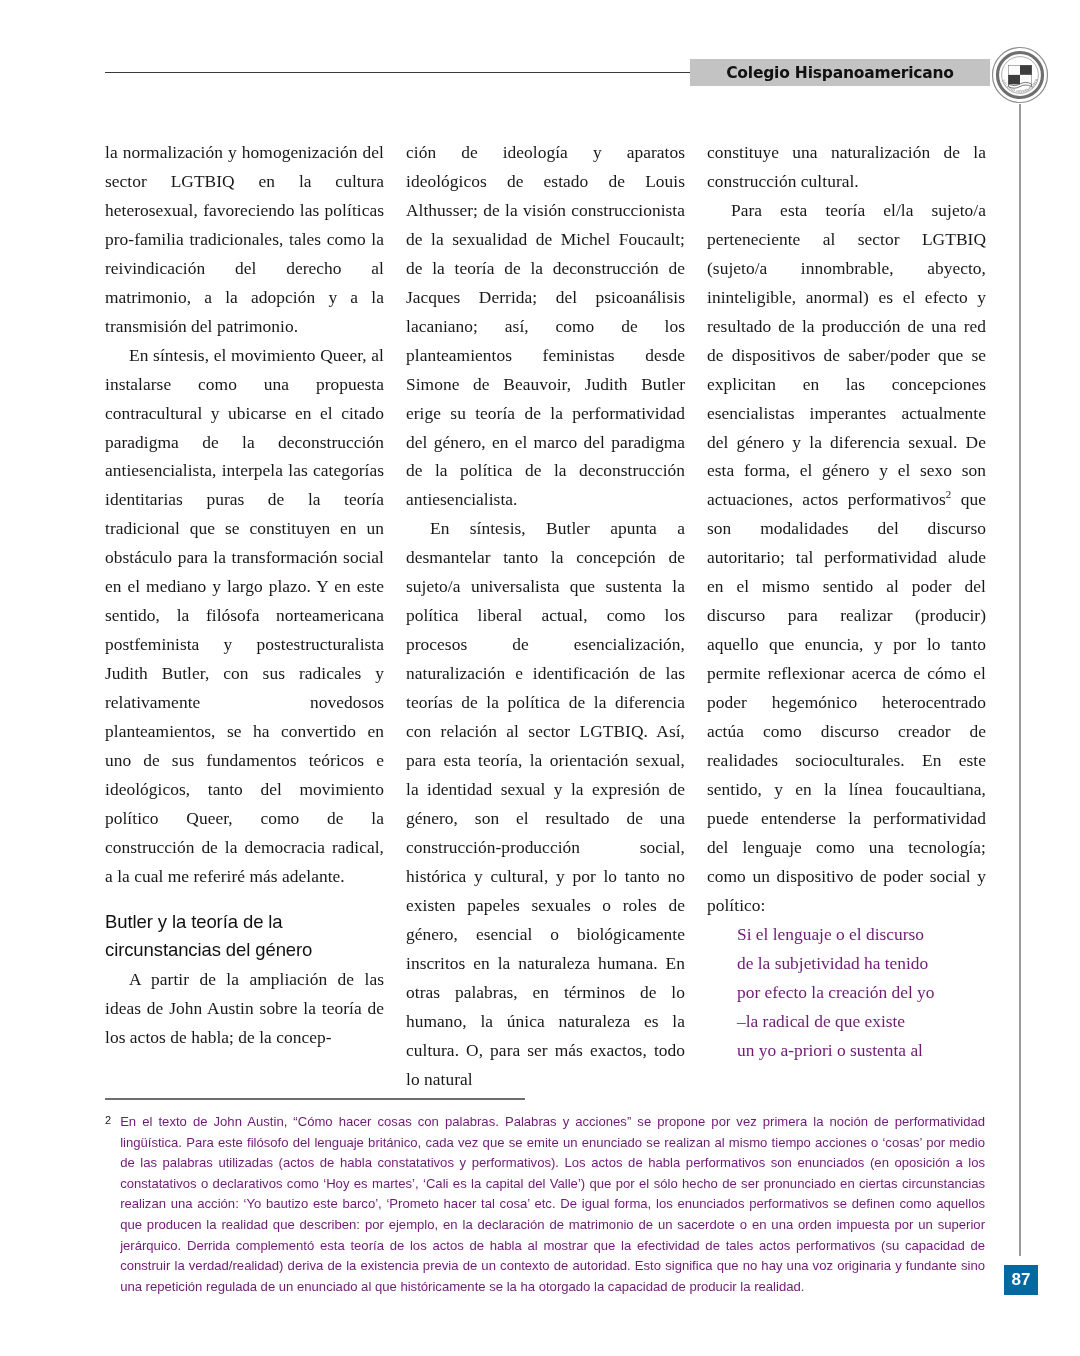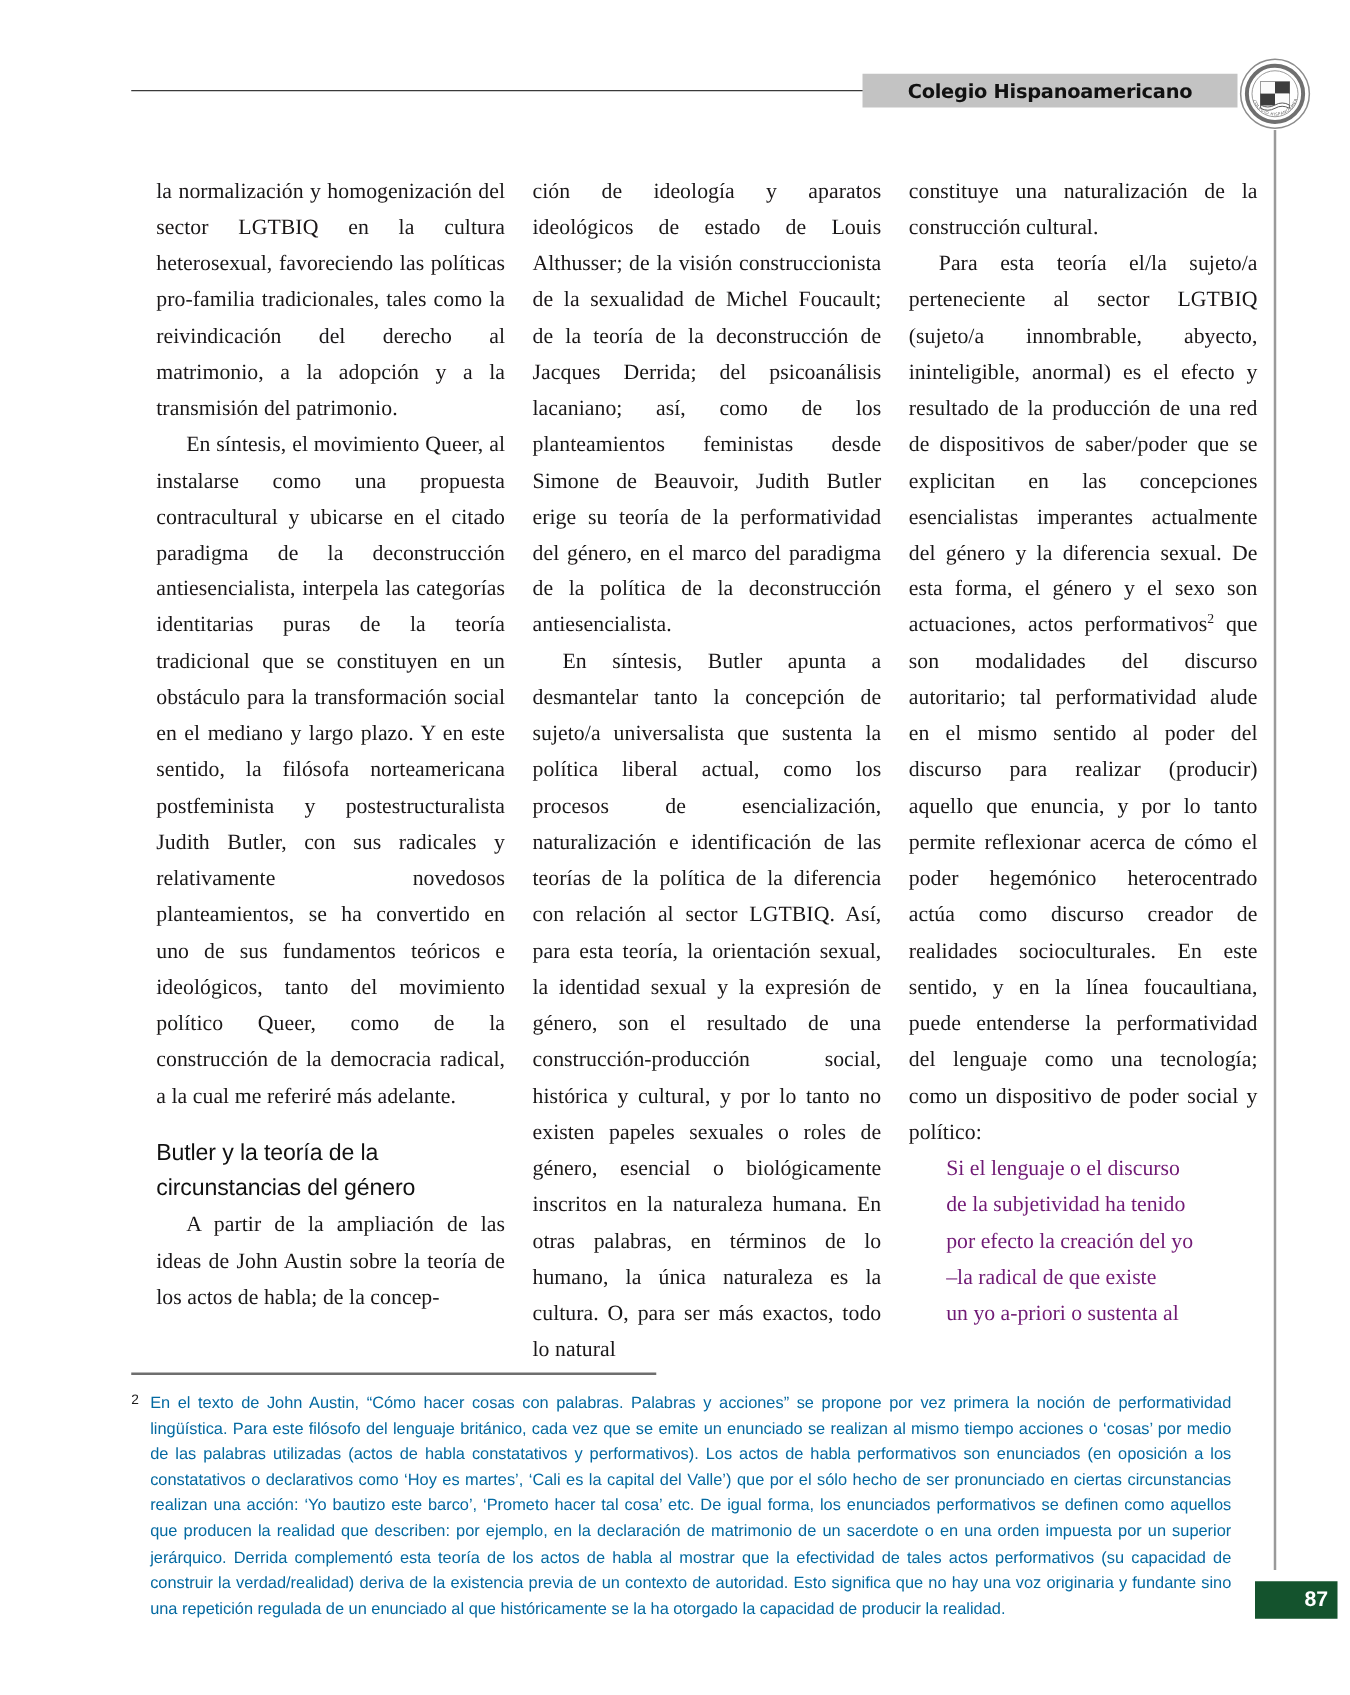--- a/index.html
+++ b/index.html
@@ -77,21 +77,20 @@
 
   
   .columns {
     position: absolute;
     left: 105px;
     top: 138px;
     width: 880px;
     height: 930px;
     display: flex;
     gap: 22px;
-    margin-left: 20px;
   }
   .col {
     width: 279px;
     flex: 0 0 279px;
   }
   .col p {
     margin: 0;
     font-size: 17.4px;
     line-height: 28.95px;
     text-align: justify;
@@ -152,40 +151,39 @@
     color: #1a1a1a;
     line-height: 14px;
     flex: 0 0 auto;
     padding-top: 1px;
   }
   .footnote-body {
     font-family: "Liberation Sans", sans-serif;
     font-size: 13.1px;
     line-height: 20.6px;
     text-align: justify;
-    color: #0369a1;
+    color: #701a75;
     transform: scaleY(1.0);
   }
 
   
   .page-number {
     position: absolute;
     left: 1004px;
     top: 1265px;
     width: 34px;
     height: 30px;
-    background: #14532d;
+    background: #0369a1;
     color: #ffffff;
     font-family: "Liberation Sans", sans-serif;
     font-weight: bold;
     font-size: 17px;
     display: flex;
     align-items: center;
     justify-content: center;
-    padding-left: 32px;
   }
 </style>
 </head>
 <body>
 
 <div class="page">
 
   <div class="header">
     <div class="header-rule"></div>
     <div class="header-bar">

